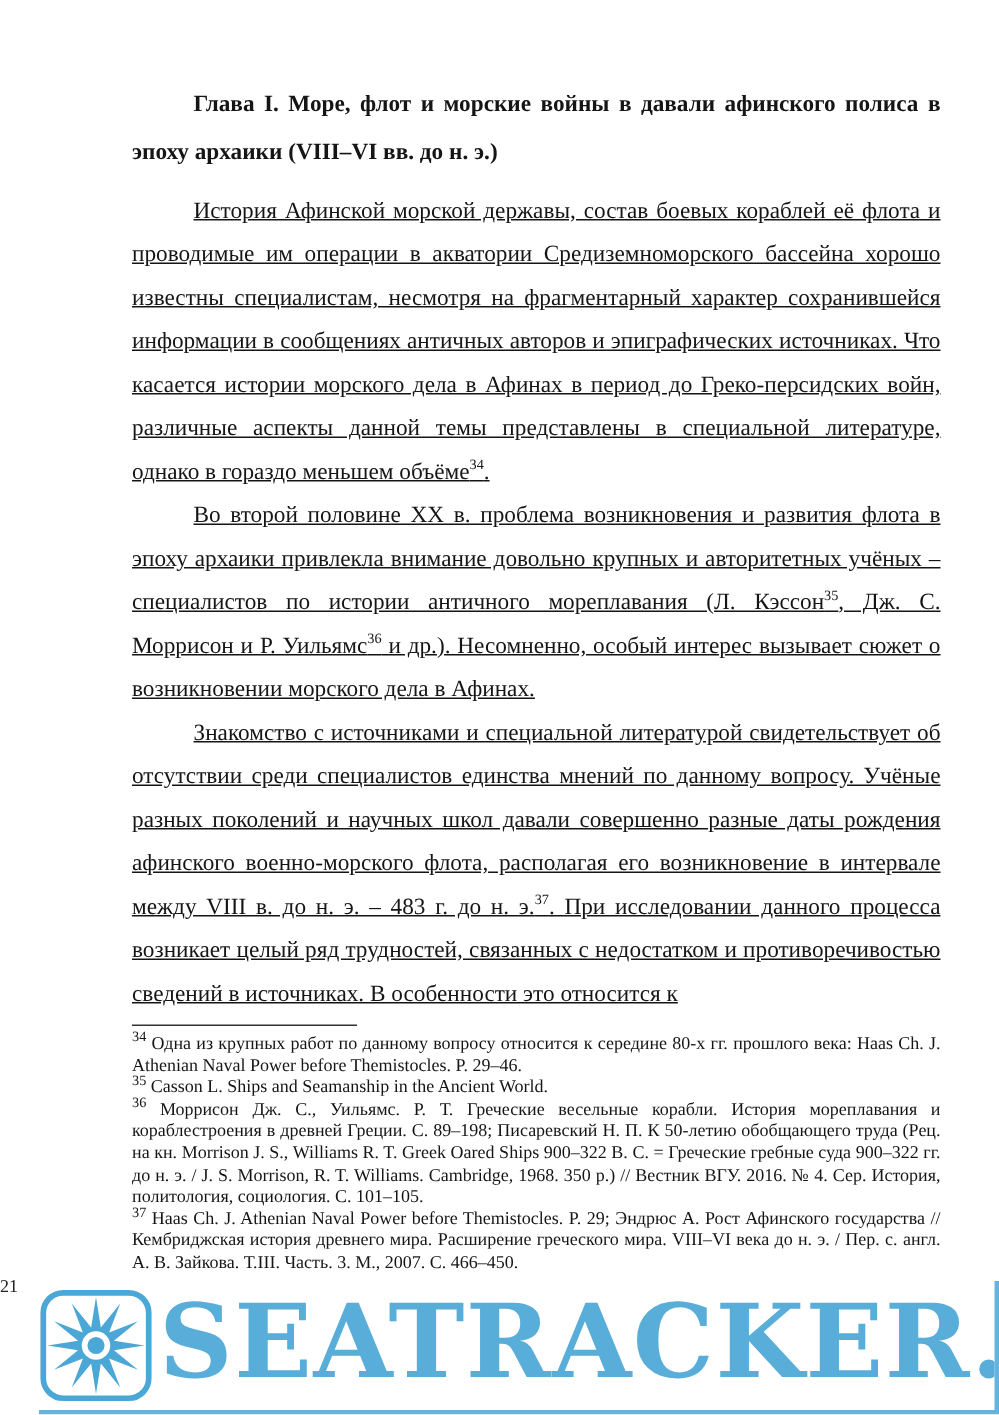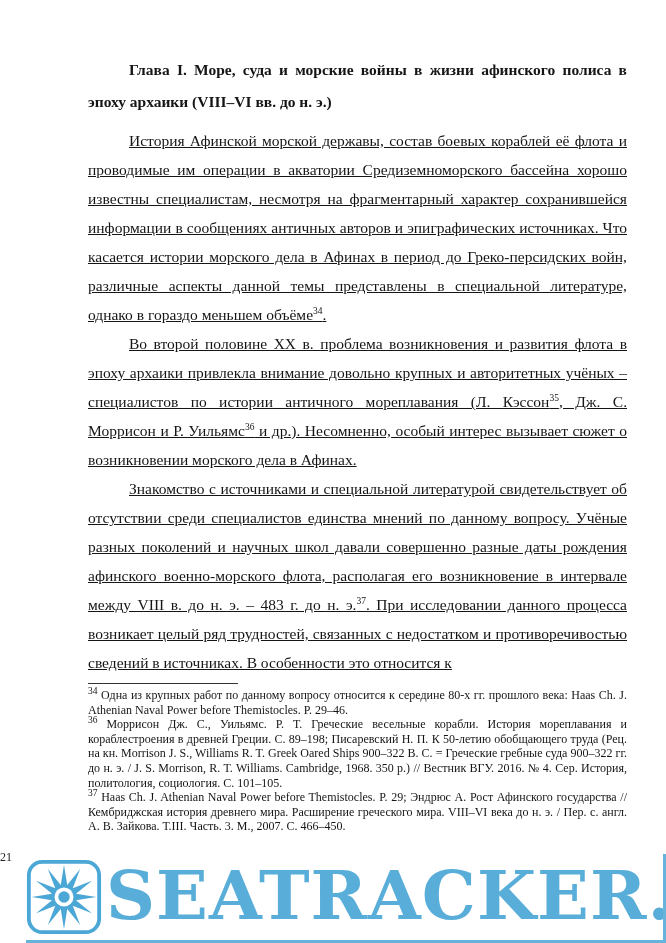--- a/index.html
+++ b/index.html
@@ -78,31 +78,32 @@
     white-space: nowrap;
     margin-top: -4px;
     opacity: 0.92;
   }
 </style>
 </head>
 <body>
 
 <div class="page">
 
-  <h1 class="title">Глава I. Море, суда и морские войны в жизни афинского полиса в эпоху архаики (VIII–VI вв. до н. э.)</h1>
+  <h1 class="title">Глава I. Море, флот и морские войны в давали афинского полиса в эпоху архаики (VIII–VI вв. до н. э.)</h1>
 
   <p class="par"><span>История Афинской морской державы, состав боевых кораблей её флота и проводимые им операции в акватории Средиземноморского бассейна хорошо известны специалистам, несмотря на фрагментарный характер сохранившейся информации в сообщениях античных авторов и эпиграфических источниках. Что касается истории морского дела в Афинах в период до Греко-персидских войн, различные аспекты данной темы представлены в специальной литературе, однако в гораздо меньшем объёме</span><sup>34</sup><span>.</span></p>
 
   <p class="par"><span>Во второй половине XX в. проблема возникновения и развития флота в эпоху архаики привлекла внимание довольно крупных и авторитетных учёных – специалистов по истории античного мореплавания (Л. Кэссон</span><sup>35</sup><span>, Дж. С. Моррисон и Р. Уильямс</span><sup>36</sup><span> и др.). Несомненно, особый интерес вызывает сюжет о возникновении морского дела в Афинах.</span></p>
 
   <p class="par"><span>Знакомство с источниками и специальной литературой свидетельствует об отсутствии среди специалистов единства мнений по данному вопросу. Учёные разных поколений и научных школ давали совершенно разные даты рождения афинского военно-морского флота, располагая его возникновение в интервале между VIII в. до н. э. – 483 г. до н. э.</span><sup>37</sup><span>. При исследовании данного процесса возникает целый ряд трудностей, связанных с недостатком и противоречивостью сведений в источниках. В особенности это относится к</span></p>
 
   <div class="footnotes">
     <div class="fn-rule"></div>
     <p class="fn"><sup>34</sup><span> Одна из крупных работ по данному вопросу относится к середине 80-х гг. прошлого века: Haas Ch. J. Athenian Naval Power before Themistocles. P. 29–46.</span></p>
+    <p class="fn"><sup>35</sup><span> Casson L. Ships and Seamanship in the Ancient World.</span></p>
     <p class="fn"><sup>36</sup><span> Моррисон Дж. С., Уильямс. Р. Т. Греческие весельные корабли. История мореплавания и кораблестроения в древней Греции. С. 89–198; Писаревский Н. П. К 50-летию обобщающего труда (Рец. на кн. Morrison J. S., Williams R. T. Greek Oared Ships 900–322 B. C. = Греческие гребные суда 900–322 гг. до н. э. / J. S. Morrison, R. T. Williams. Cambridge, 1968. 350 р.) // Вестник ВГУ. 2016. № 4. Сер. История, политология, социология. С. 101–105.</span></p>
     <p class="fn"><sup>37</sup><span> Haas Ch. J. Athenian Naval Power before Themistocles. P. 29; Эндрюс А. Рост Афинского государства // Кембриджская история древнего мира. Расширение греческого мира. VIII–VI века до н. э. / Пер. с. англ. А. В. Зайкова. Т.III. Часть. 3. М., 2007. С. 466–450.</span></p>
   </div>
 
 </div>
 
 <div class="page-number">21</div>
 
 <div class="watermark">
   <span class="wm-logo">

